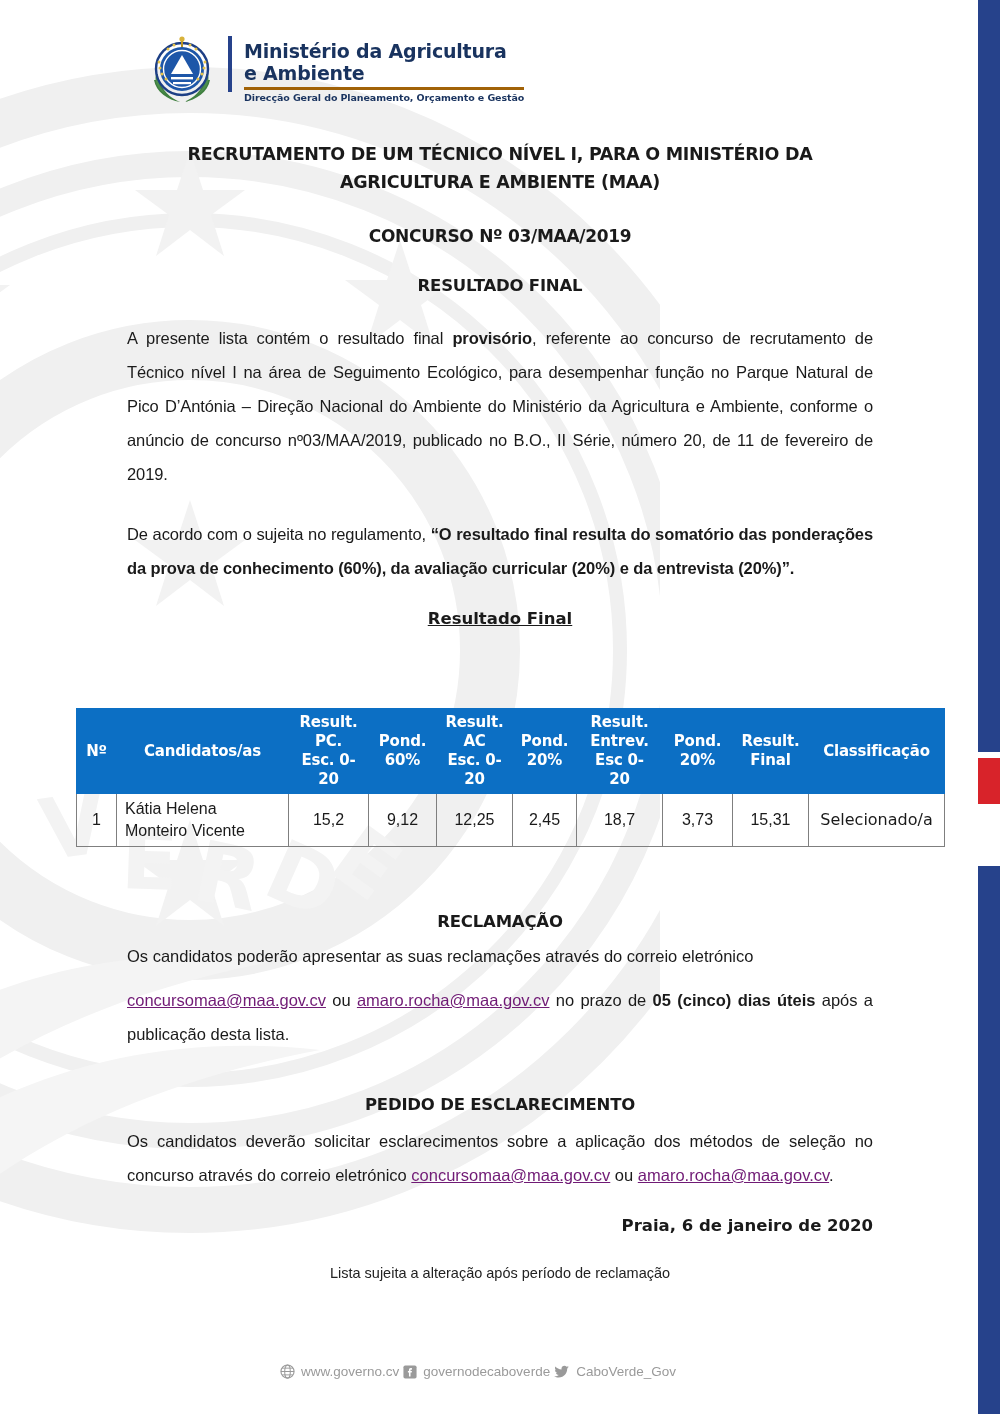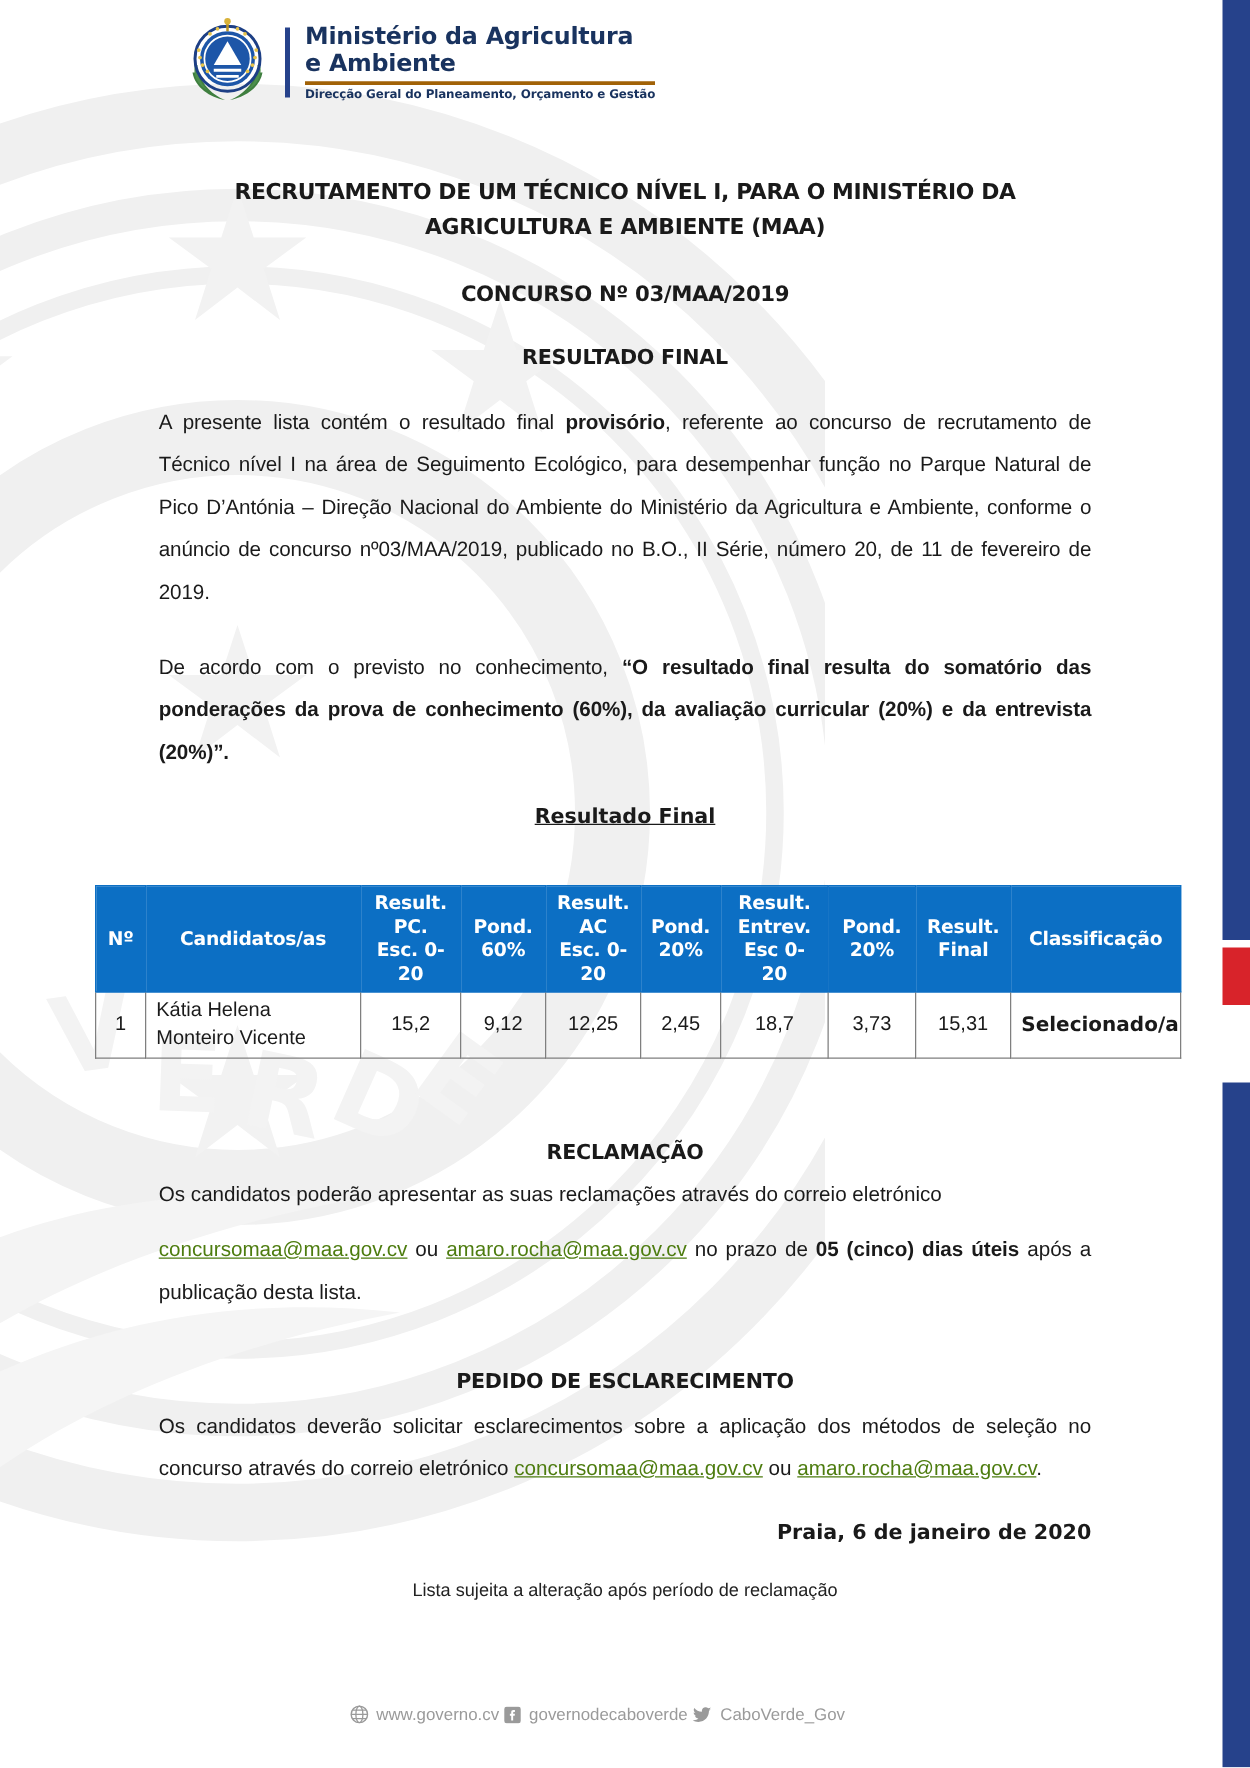--- a/index.html
+++ b/index.html
@@ -37,23 +37,22 @@
     width: 900px;
     height: 1200px;
     opacity: 1;
     pointer-events: none;
   }
 
   
   .header {
     position: absolute;
     left: 146px;
-    top: 14px;
+    top: 36px;
     display: flex;
-    align-items: center;
     gap: 0px;
   }
   .logo-emblem { width: 72px; height: 72px; flex: none; }
   .logo-rule {
     width: 4px;
     height: 56px;
     margin-left: 10px;
     margin-right: 12px;
     background: #26428b;
     flex: none;
@@ -164,21 +163,21 @@
     line-height: 22px;
     padding: 4px 8px;
     height: 52px;
     box-sizing: border-box;
     vertical-align: middle;
     background: transparent;
   }
   td.c-num   { text-align: center; width: 40px; }
   td.c-name  { text-align: left;   }
   td.c-val   { text-align: center; }
-  td.c-class { text-align: center; font-family: "DejaVu Sans", sans-serif; font-weight: bold; font-size: 16px; }
+  td.c-class { text-align: center; font-family: "DejaVu Sans", sans-serif; font-weight: normal; font-size: 16px; }
 
   
   col.w-num    { width: 40px; }
   col.w-name   { width: 172px; }
   col.w-pc     { width: 80px; }
   col.w-p60    { width: 68px; }
   col.w-ac     { width: 76px; }
   col.w-p20a   { width: 64px; }
   col.w-entrev { width: 86px; }
   col.w-p20b   { width: 70px; }
@@ -206,21 +205,21 @@
     margin: 8px 0 0 0;
     text-align: left;
   }
   p.just {
     font-size: 16.5px;
     line-height: 34px;
     margin: 10px 0 0 0;
     text-align: justify;
   }
   a.mail {
-    color: #4d7c0f;
+    color: #701a75;
     text-decoration: underline;
   }
   .date-line {
     font-family: "DejaVu Sans", sans-serif;
     font-size: 16.5px;
     font-weight: bold;
     text-align: right;
     margin: 24px 0 0 0;
   }
   .note-line {
@@ -343,21 +342,21 @@
     </div>
   </div>
 
   <div class="doc">
     <h1 class="title">RECRUTAMENTO DE UM TÉCNICO NÍVEL I, PARA O MINISTÉRIO DA AGRICULTURA E AMBIENTE (MAA)</h1>
     <div class="subtitle">CONCURSO Nº 03/MAA/2019</div>
     <div class="section-head">RESULTADO FINAL</div>
 
     <p class="para"><span>A presente lista contém o resultado final </span><span class="b">provisório</span><span>, referente ao concurso de recrutamento de Técnico nível I na área de Seguimento Ecológico, para desempenhar função no Parque Natural de Pico D’Antónia – Direção Nacional do Ambiente do Ministério da Agricultura e Ambiente, conforme o anúncio de concurso nº03/MAA/2019, publicado no B.O., II Série, número 20, de 11 de fevereiro de 2019.</span></p>
 
-    <p class="para"><span>De acordo com o previsto no conhecimento, </span><span class="b">“O resultado final resulta do somatório das ponderações da prova de conhecimento (60%), da avaliação curricular (20%) e da entrevista (20%)”.</span></p>
+    <p class="para"><span>De acordo com o sujeita no regulamento, </span><span class="b">“O resultado final resulta do somatório das ponderações da prova de conhecimento (60%), da avaliação curricular (20%) e da entrevista (20%)”.</span></p>
 
     <div class="table-caption">Resultado Final</div>
   </div>
 
   <div class="table-wrap">
     <table class="results">
       <colgroup>
         <col class="w-num">
           <col class="w-name">
           <col class="w-pc">

